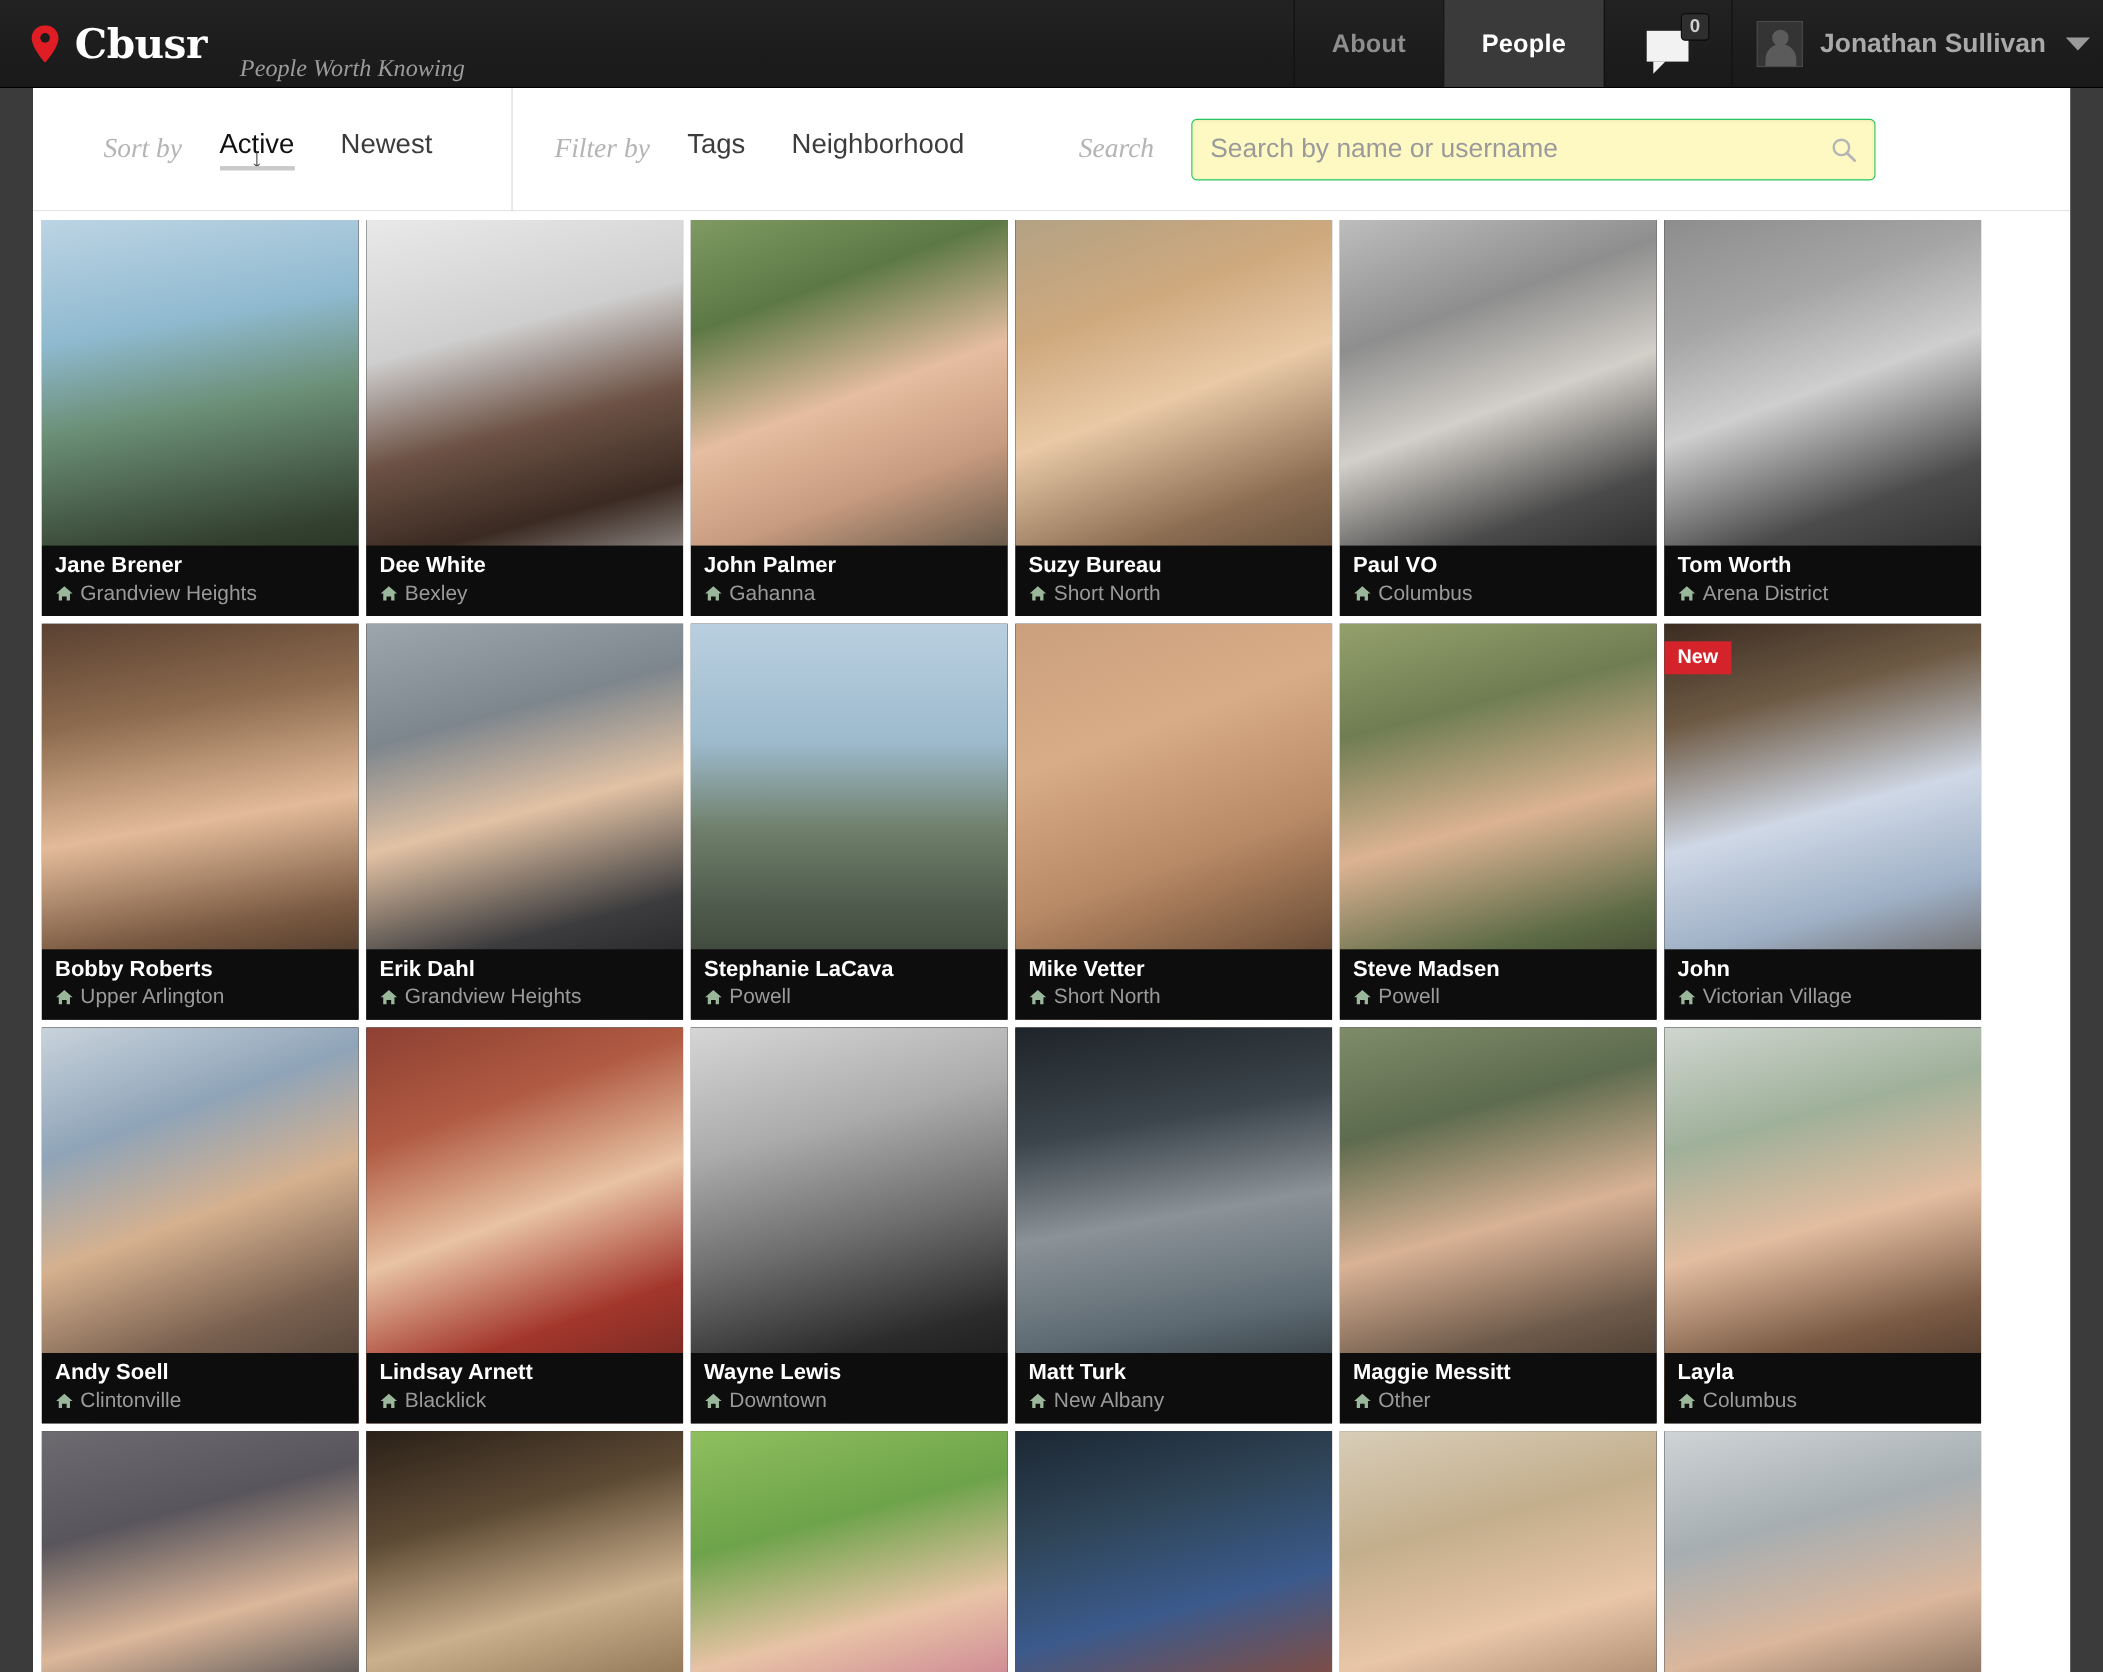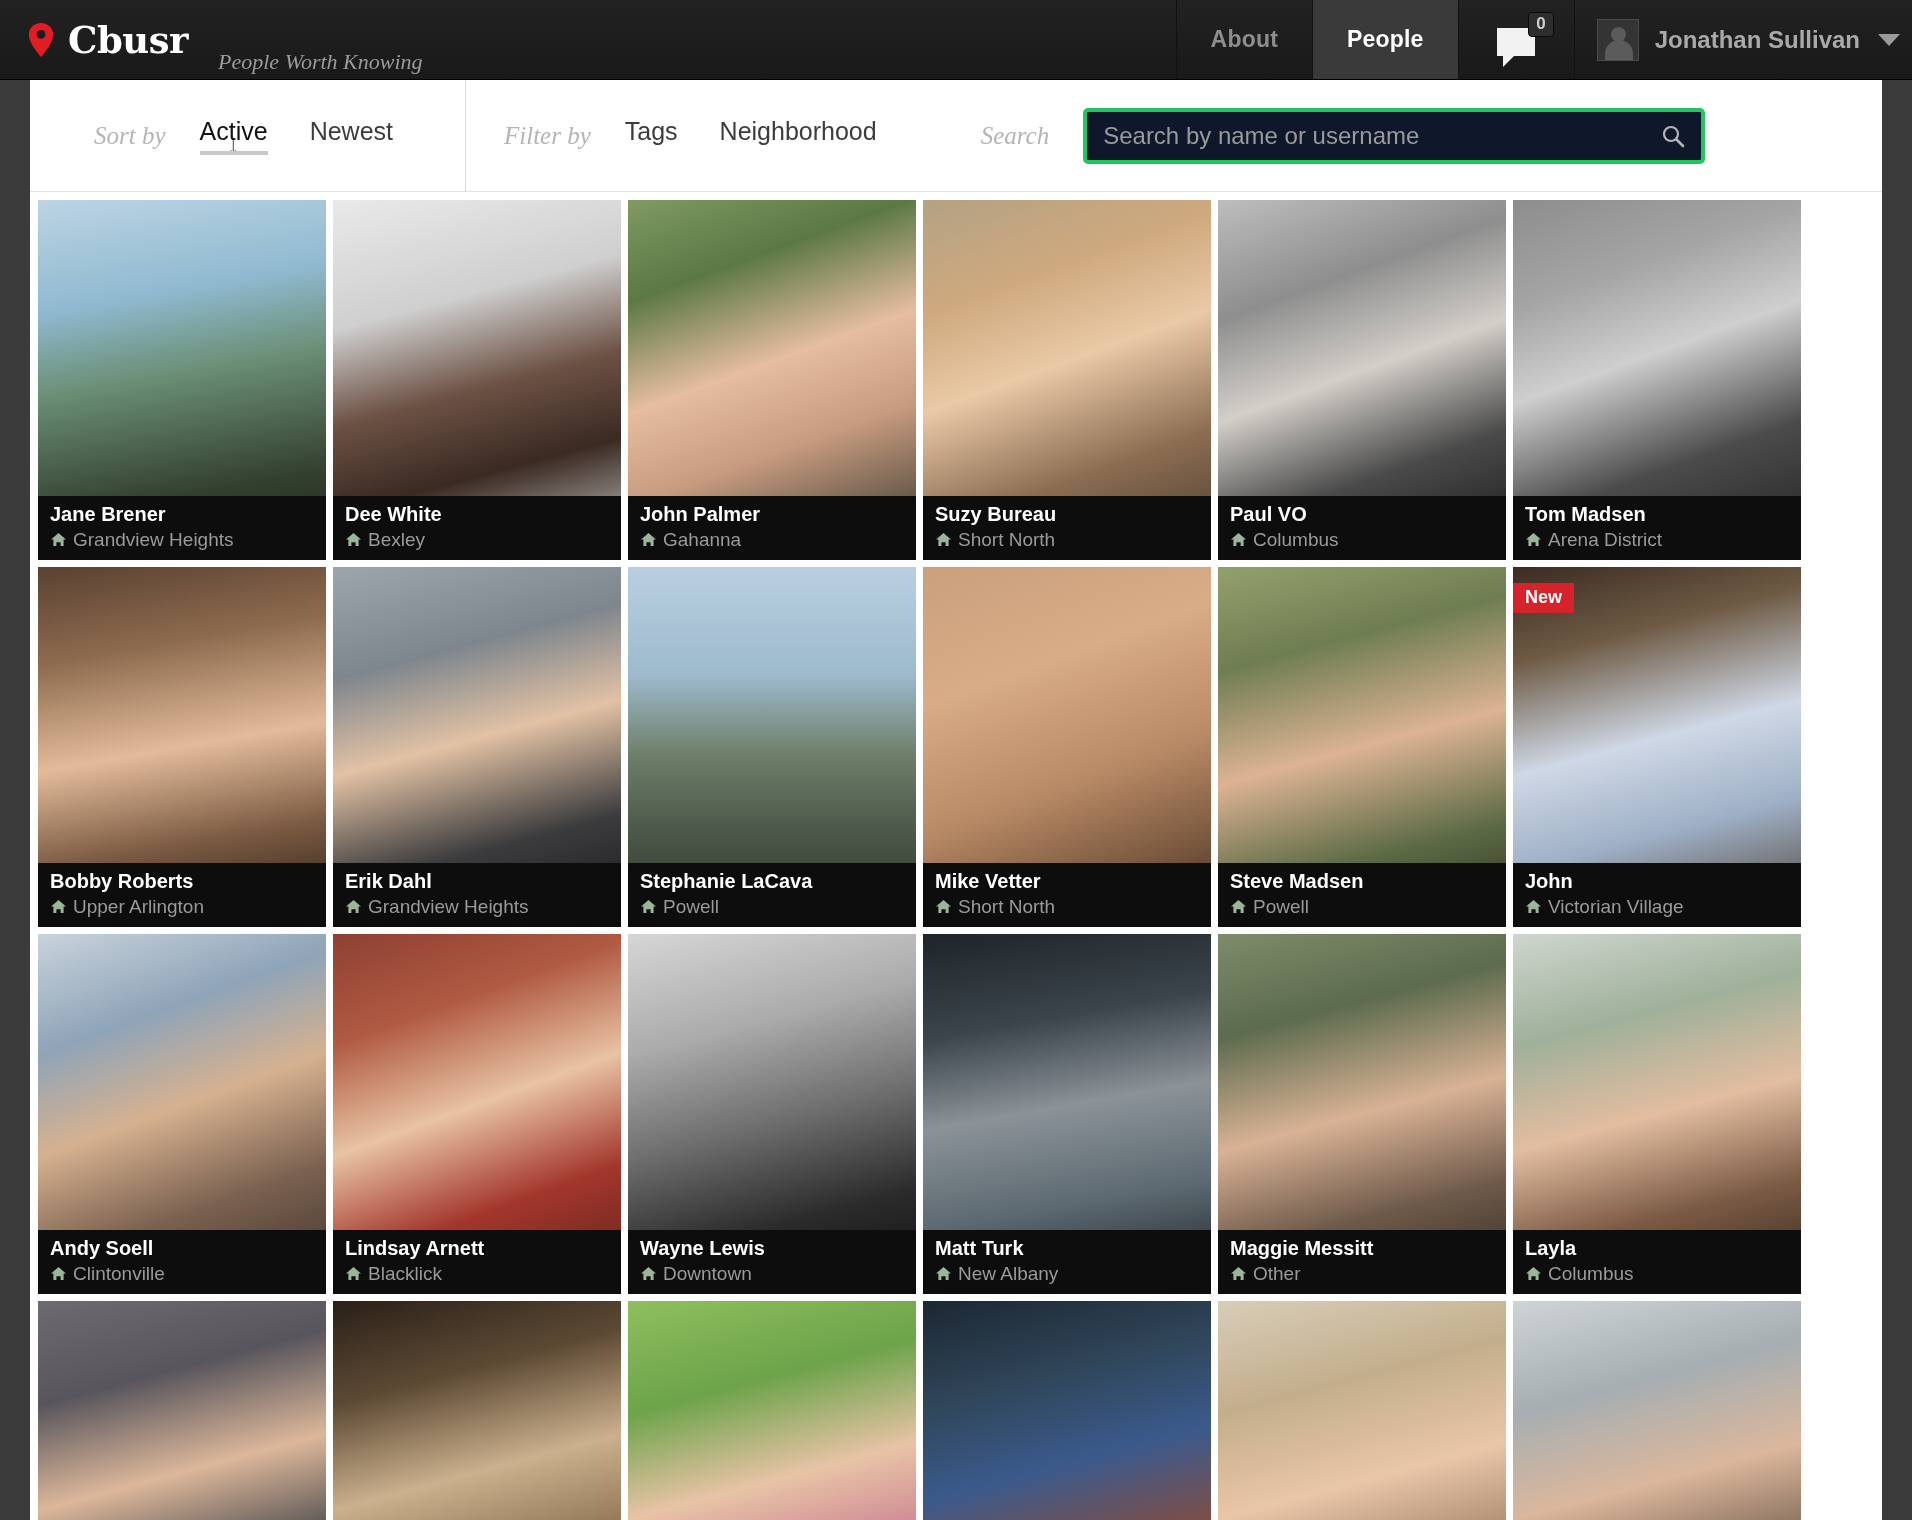--- a/index.html
+++ b/index.html
@@ -207,22 +207,22 @@
     left: 50%;
     transform: translateX(-50%);
     color: #4a4a4a;
     font-size: 24px;
     line-height: 1;
   }
   .search-box {
     position: relative;
     width: 622px;
     height: 56px;
-    background: #0f172a;
-    border: 4px solid #22c55e;
+    background: #fef9c3;
+    border: 1px solid #22c55e;
     border-radius: 5px;
     box-shadow: inset 0 1px 3px rgba(0,0,0,.07);
     display: flex;
     align-items: flex-end;
   }
   .search-box input {
     border: 0;
     outline: none;
     background: transparent;
     font-family: "Liberation Sans", sans-serif;
@@ -430,21 +430,21 @@
               <svg class="home-icon" viewBox="0 0 17 16">
     <path d="M8.5 1 16 7.6h-2.4V14H10.6V10.2H6.4V14H3.4V7.6H1z" fill="#9bb79b"></path>
   </svg>
               <span>Columbus</span>
             </div>
           </div>
         </div>
         <div class="card">
           <div class="card-photo" style="background-image: linear-gradient(160deg, rgb(141, 141, 141) 0%, rgb(165, 165, 165) 24%, rgb(207, 207, 207) 44%, rgb(75, 75, 75) 70%, rgb(32, 32, 32) 100%);"></div>
           <div class="card-meta">
-            <div class="card-name">Tom Madsen</div>
+            <div class="card-name">Tom Worth</div>
             <div class="card-hood">
               <svg class="home-icon" viewBox="0 0 17 16">
     <path d="M8.5 1 16 7.6h-2.4V14H10.6V10.2H6.4V14H3.4V7.6H1z" fill="#9bb79b"></path>
   </svg>
               <span>Arena District</span>
             </div>
           </div>
         </div>
         <div class="card">
           <div class="card-photo" style="background-image: linear-gradient(170deg, rgb(90, 65, 50) 0%, rgb(141, 107, 78) 24%, rgb(227, 187, 154) 50%, rgb(122, 90, 66) 74%, rgb(36, 26, 20) 100%);"></div>

